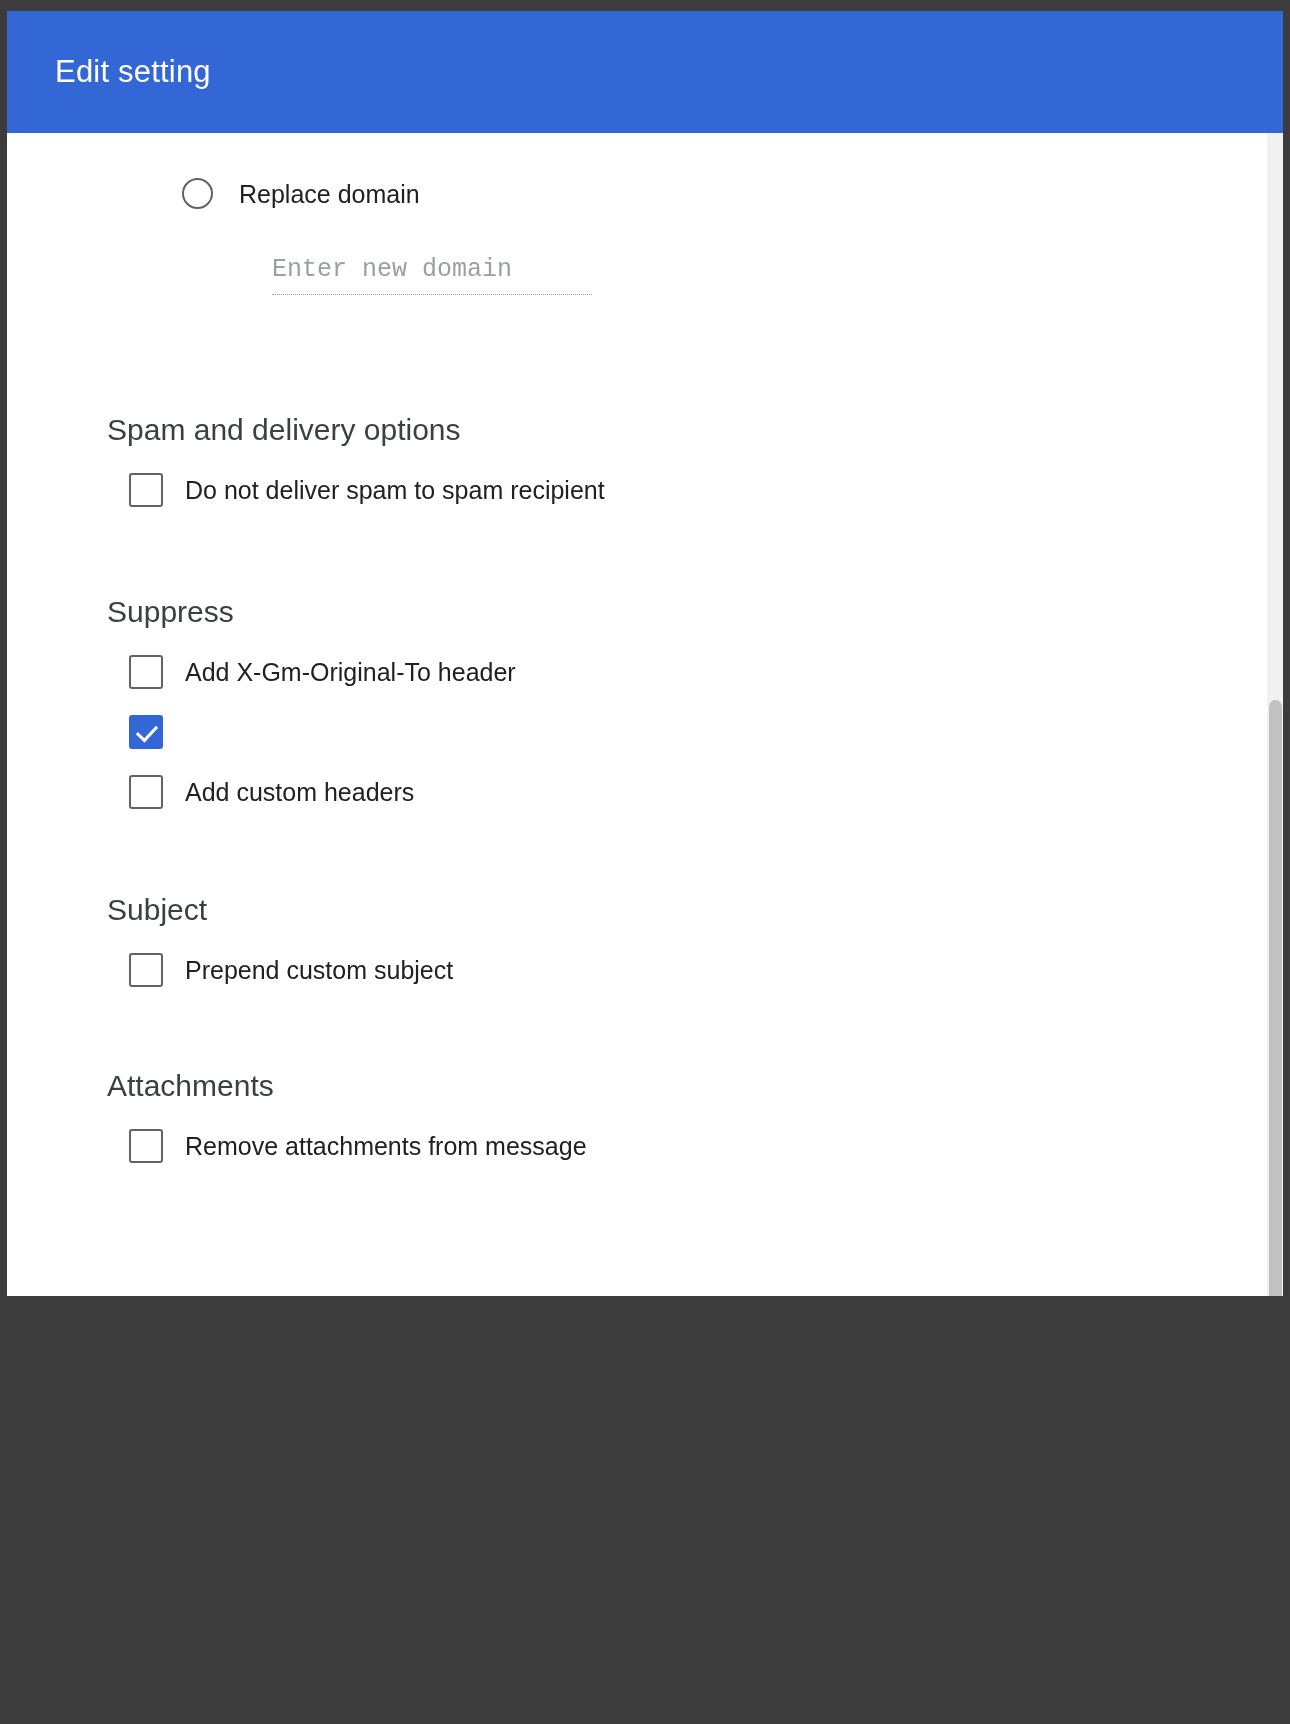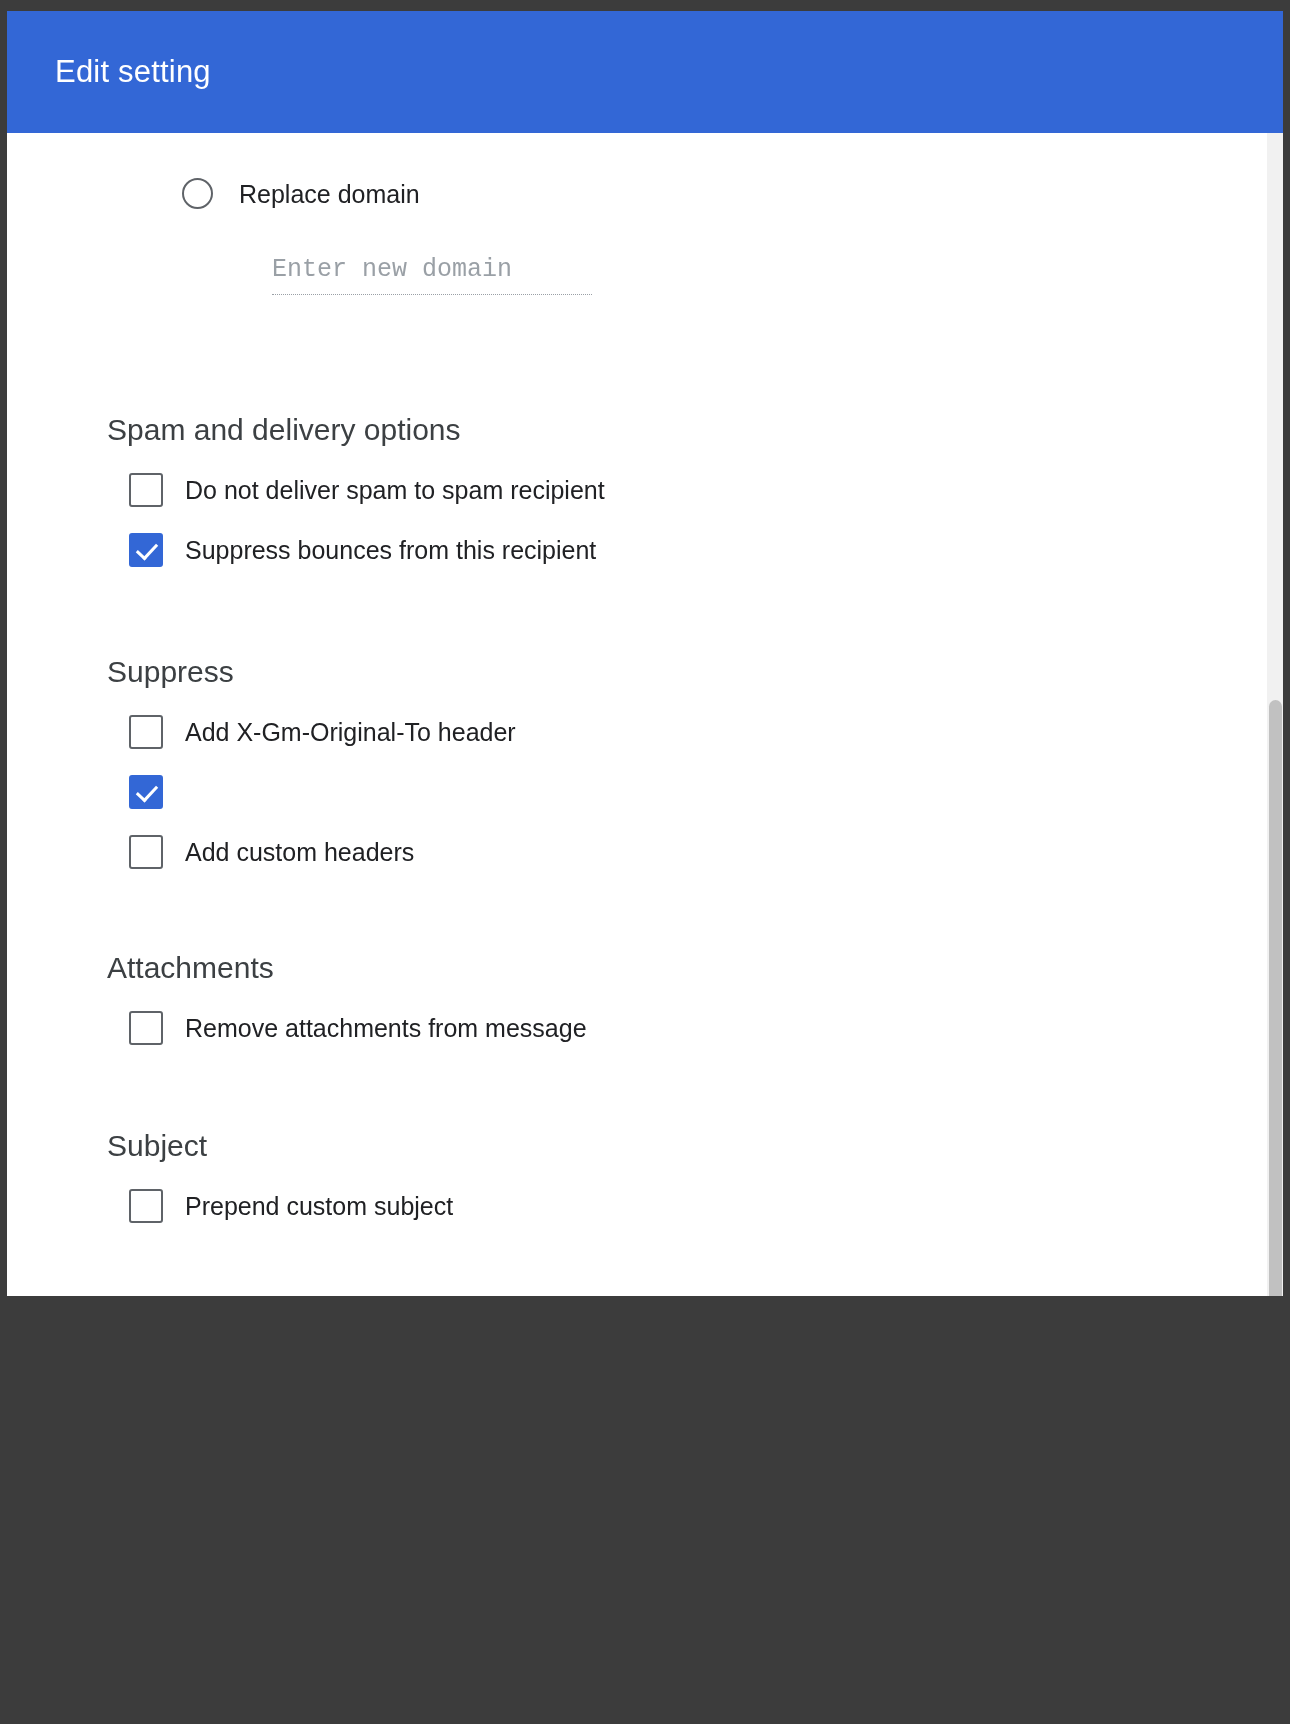--- a/index.html
+++ b/index.html
@@ -205,59 +205,55 @@
         </div>
 
         <div class="section sp-spam">
           <div class="section-title">Spam and delivery options</div>
 
           <div class="check-row">
             <span class="checkbox"></span>
             <span class="check-label">Do not deliver spam to spam recipient</span>
           </div>
 
-          <div class="check-row">
-            <span class="checkbox checked"></span>
-            <span class="check-label">Suppress bounces from this recipient</span>
-          </div>
         </div>
 
         <div class="section sp-headers">
           <div class="section-title">Suppress</div>
 
           <div class="check-row">
             <span class="checkbox"></span>
             <span class="check-label">Add X-Gm-Original-To header</span>
           </div>
 
           <div class="check-row">
             <span class="checkbox checked"></span>
           </div>
 
           <div class="check-row">
             <span class="checkbox"></span>
             <span class="check-label">Add custom headers</span>
           </div>
         </div>
 
+        <div class="section sp-subject">
+          <div class="section-title">Subject</div>
+
+          <div class="check-row">
+            <span class="checkbox"></span>
+            <span class="check-label">Prepend custom subject</span>
+          </div>
+        </div>
+
         <div class="section sp-attachments">
           <div class="section-title">Attachments</div>
 
           <div class="check-row">
             <span class="checkbox"></span>
             <span class="check-label">Remove attachments from message</span>
-          </div>
-        </div>
-
-        <div class="section sp-subject">
-          <div class="section-title">Subject</div>
-
-          <div class="check-row">
-            <span class="checkbox"></span>
-            <span class="check-label">Prepend custom subject</span>
           </div>
         </div>
 
       </div>
 
       <div class="scrollbar-track">
         <div class="scrollbar-thumb"></div>
       </div>
     </div>
 

